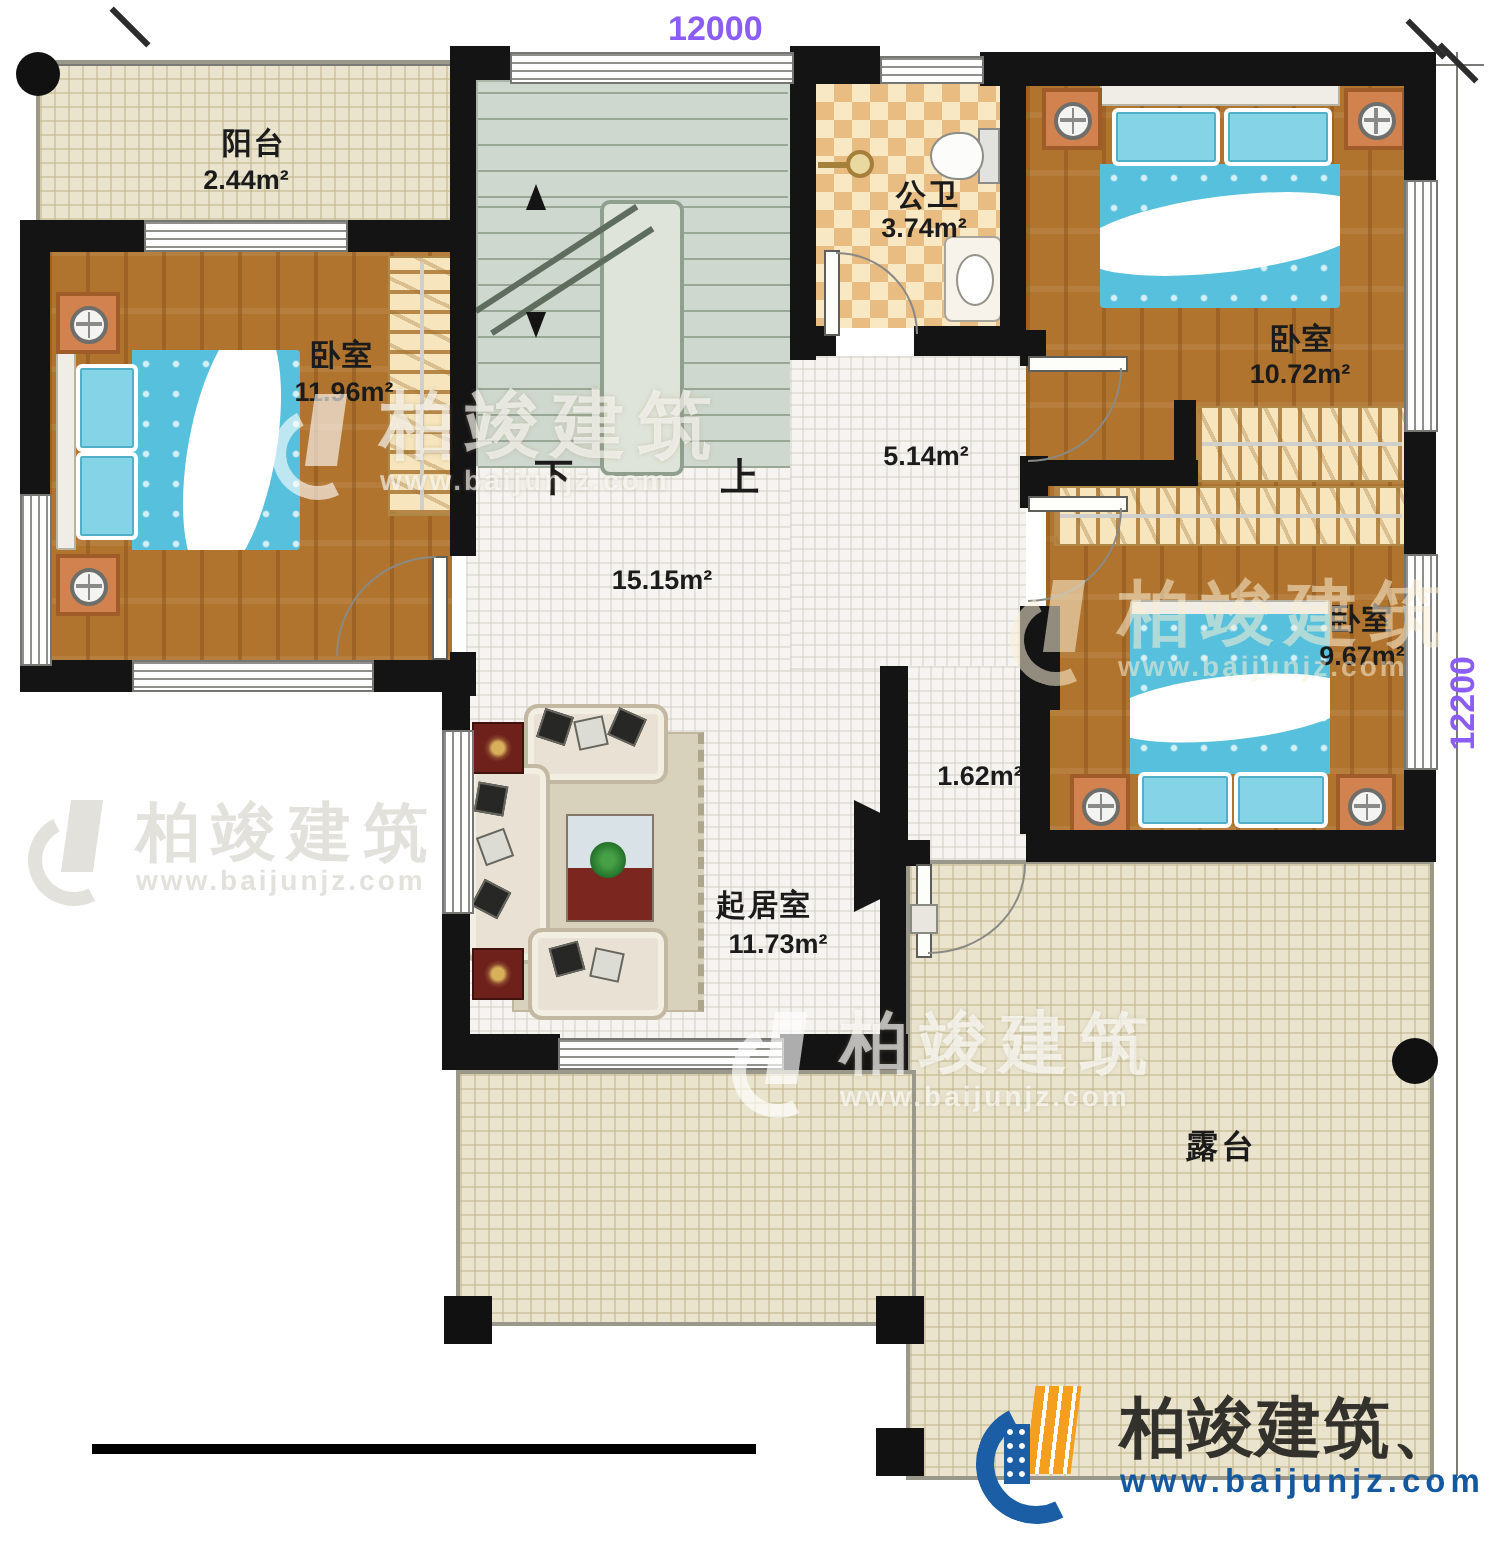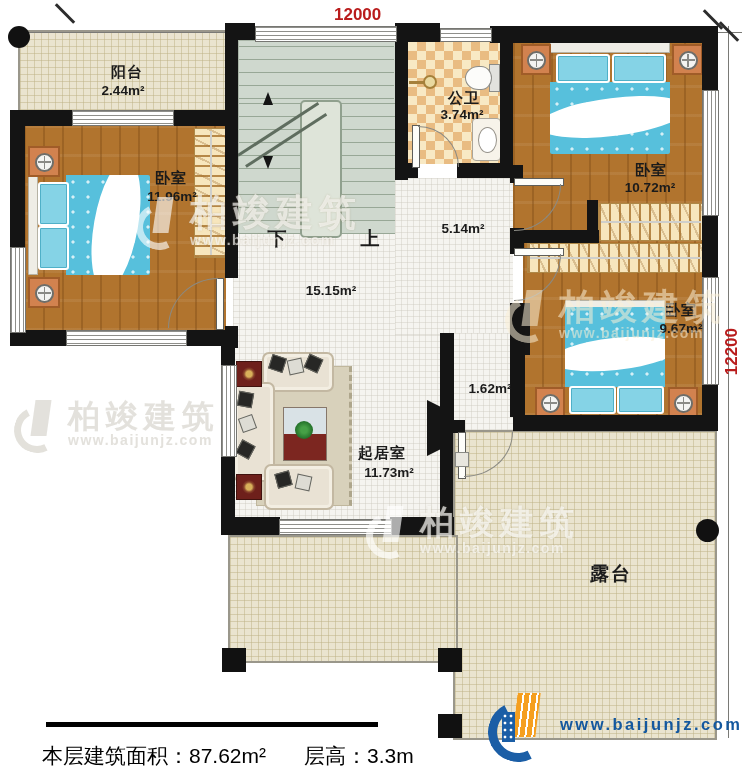--- a/index.html
+++ b/index.html
@@ -62,22 +62,22 @@
   .rug{position:absolute;background:#d8d1bb;border:1px solid #c0b79d;border-right:3px dashed #aea68c;z-index:1}
   .stable{position:absolute;background:#6e201b;border:1px solid #40120e;z-index:2;
     background-image:radial-gradient(circle at 50% 50%,#d8b05a 3px,rgba(216,176,90,.25) 5px,transparent 7px)}
   .ctable{position:absolute;border:1px solid #86776a;background:linear-gradient(180deg,#d9e2e6 0 26px,#7c2620 26px);z-index:2}
   .plant{position:absolute;border-radius:50%;background:radial-gradient(circle,#46a046 25%,#1f6b26 75%);z-index:3}
   .tv{position:absolute;background:#151515;z-index:3}
   
   .lbl{position:absolute;font-weight:bold;color:#1b1b1b;white-space:nowrap;transform:translate(-50%,-50%);z-index:7;text-align:center}
   .lbl-name{font-size:15px;letter-spacing:1px}
   .lbl-area{font-size:13.5px}
-  .lbl-big{font-size:19px;letter-spacing:2px}
-  .dim{position:absolute;font-weight:bold;font-size:17px;color:#b91c1c;z-index:7;white-space:nowrap}
+  .lbl-big{font-size:16px;letter-spacing:2px}
+  .dim{position:absolute;font-weight:bold;font-size:17px;color:#8b5cf6;z-index:7;white-space:nowrap}
   .dimline{position:absolute;background:#7a7a76;z-index:4}
   
   .wm{position:absolute;display:flex;align-items:center;gap:10px;pointer-events:none;z-index:8}
   .wm .wm-col{display:flex;flex-direction:column;line-height:1.05}
   .wm .brand{font-weight:900;letter-spacing:6px;white-space:nowrap}
   .wm .url{font-weight:bold;font-size:14px;letter-spacing:1.5px;white-space:nowrap}
   .wm-mark{position:relative;width:44px;height:52px;flex:0 0 auto}
   .wm-mark .cres{position:absolute;left:0;top:9px;width:32px;height:32px;border:7px solid currentColor;border-radius:50%;border-top-color:transparent;border-right-color:transparent;transform:rotate(18deg)}
   .wm-mark .bld{position:absolute;left:19px;top:2px;width:16px;height:36px;background:currentColor;transform:skewX(-8deg)}
   
@@ -318,28 +318,26 @@
         <div class="cres"></div>
         <div class="bld"></div>
       </div>
     <div class="wm-col">
       <span class="brand" style="font-size:34px">柏竣建筑</span>
       <span class="url">www.baijunjz.com</span>
     </div>
   </div>
 
   <div class="title-bar"></div>
-  <div class="subtitle">
-    <span>本层建筑面积：</span><span>87.62m²</span><span class="gap"></span><span>层高：</span><span>3.3m</span>
-  </div>
 
   <div class="logo">
     <div class="logo-mark">
       <div class="cres"></div>
         <div class="bld-o"></div>
         <div class="bld-b"></div>
     </div>
     <div class="logo-col">
+      <span class="logo-brand">柏竣建筑、</span>
       <span class="logo-url">www.baijunjz.com</span>
     </div>
   </div>
 
 </div>
 
 </body></html>

